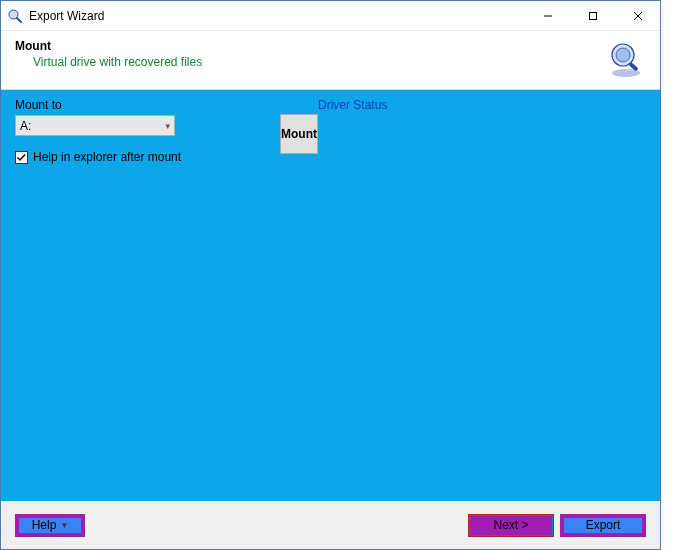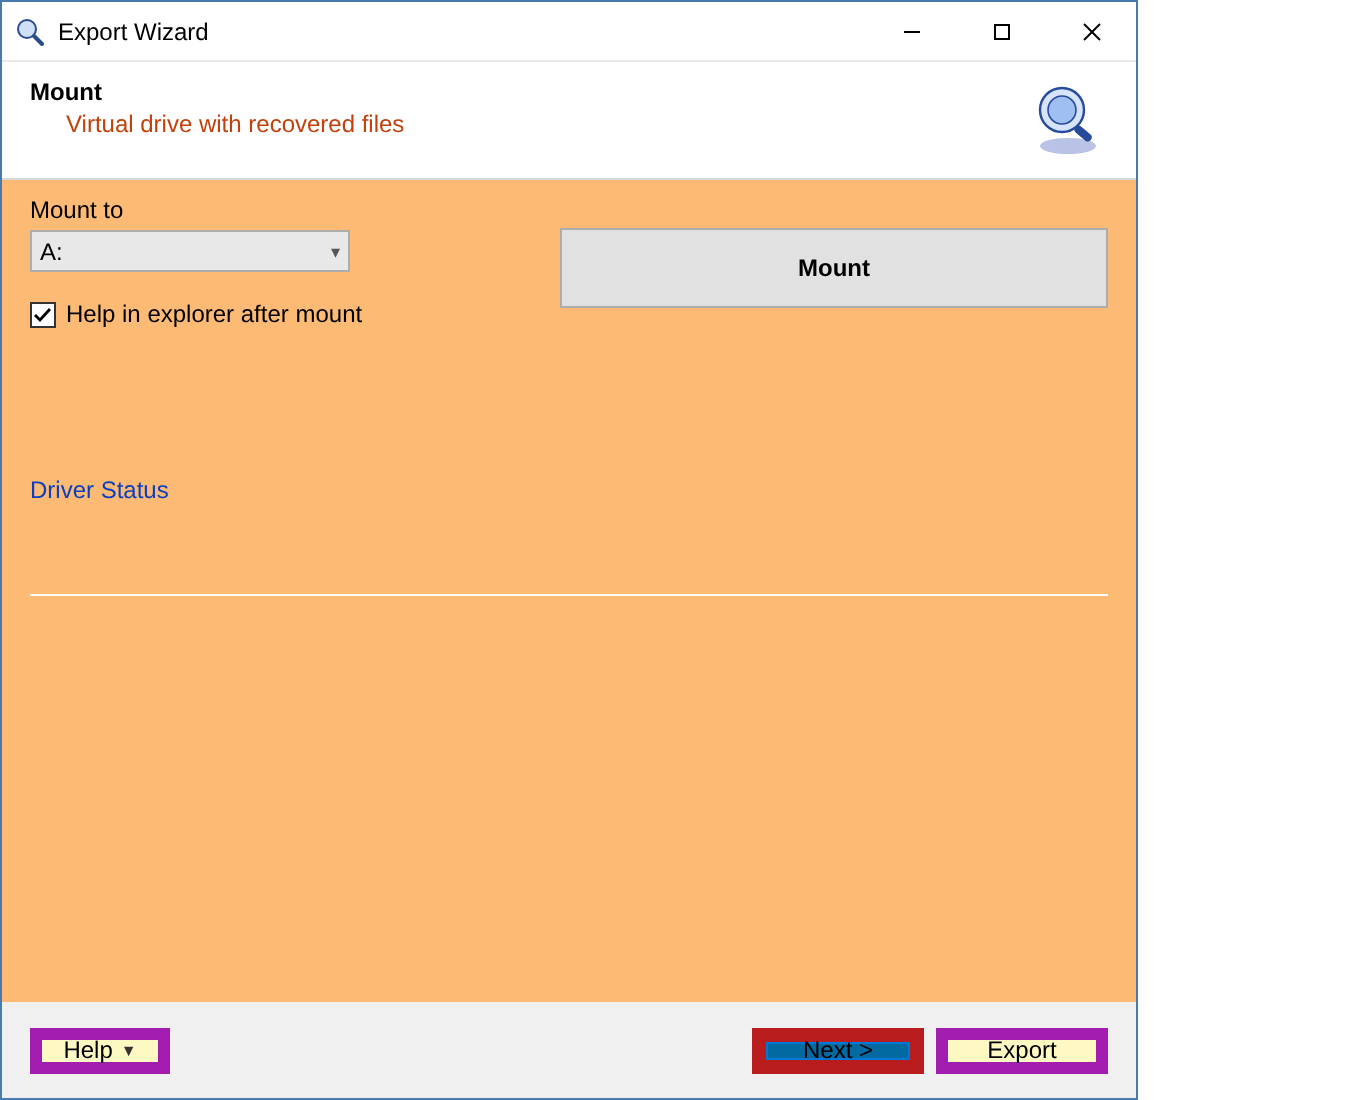--- a/index.html
+++ b/index.html
@@ -6,21 +6,21 @@
   html, body {
     margin: 0; padding: 0;
     width: 679px; height: 550px;
     font-family: "Segoe UI", Tahoma, sans-serif;
     font-size: 12px;
     background: #fff;
     color: #000;
     overflow: hidden;
   }
   .window {
-    width: 569px; height: 550px;
+    width: 661px; height: 550px;
     border: 1px solid #4a7ab0;
     display: flex; flex-direction: column;
     background: #fff;
   }
   
   .titlebar {
     height: 30px;
     background: #fff;
     display: flex; align-items: center;
     padding-left: 6px;
@@ -48,33 +48,32 @@
   
   .header {
     background: #fff;
     padding: 8px 14px 10px 14px;
     display: flex; align-items: flex-start;
     border-bottom: 1px solid #d8d8d8;
     position: relative;
   }
   .header .htext { flex: 1; }
   .header .htitle { font-weight: bold; font-size: 12px; color: #000; }
-  .header .hsub { font-size: 12px; color: #c2410c; padding-left: 18px; margin-top: 2px; }
+  .header .hsub { font-size: 12px; color: #15803d; padding-left: 18px; margin-top: 2px; }
   .header .hicon {
     width: 40px; height: 40px;
     display: flex; align-items: center; justify-content: center;
   }
   
   .body {
     flex: 1;
-    background: #fdba74;
+    background: #0ea5e9;
     padding: 8px 14px 0 14px;
-    display: flex; flex-direction: column;
+    display: flex; flex-direction: row;
     overflow: hidden;
-    gap: 44px;
   }
   .row1 {
     display: flex;
     align-items: flex-start;
     gap: 20px;
   }
   .left-col { width: 245px; }
   .right-col { flex: 1; }
   .label { font-size: 12px; color: #000; margin-bottom: 3px; }
   .combo {
@@ -109,21 +108,21 @@
     height: 40px;
     background: #e1e1e1;
     border: 1px solid #adadad;
     display: flex; align-items: center; justify-content: center;
     font-weight: bold;
     font-size: 12px;
     color: #000;
     margin-top: 16px;
   }
   .driver-status {
-    margin-top: 30px;
+    margin-top: 0;
     color: #0a3fbf;
     font-size: 12px;
   }
   .hr {
     height: 1px;
     background: #b8b8b8;
     margin-top: 1px;
     border-bottom: 1px solid #fff;
   }
   
@@ -131,35 +130,35 @@
     height: 48px;
     background: #f0f0f0;
     display: flex; align-items: center;
     padding: 0 14px;
     gap: 6px;
   }
   .footer .spacer { flex: 1; }
   .btn {
     height: 23px;
     min-width: 86px;
-    background: #fef9c3;
-    border: 6px solid #a21caf;
+    background: #3b82f6;
+    border: 4px solid #a21caf;
     display: inline-flex; align-items: center; justify-content: center;
     font-size: 12px;
     color: #000;
     padding: 0 8px;
   }
   .btn.help { min-width: 70px; }
   .btn.help .tri {
     margin-left: 4px; font-size: 8px; color: #333;
   }
   .btn.primary {
-    border: 7px solid #b91c1c;
+    border: 1px solid #b91c1c;
     box-shadow: inset 0 0 0 1px #0078d7;
-    background: #0369a1;
+    background: #a21caf;
   }
 </style>
 </head>
 <body>
 
 <div class="window">
 
   <div class="titlebar">
     <span class="app-icon">
       <svg viewBox="0 0 16 16">

